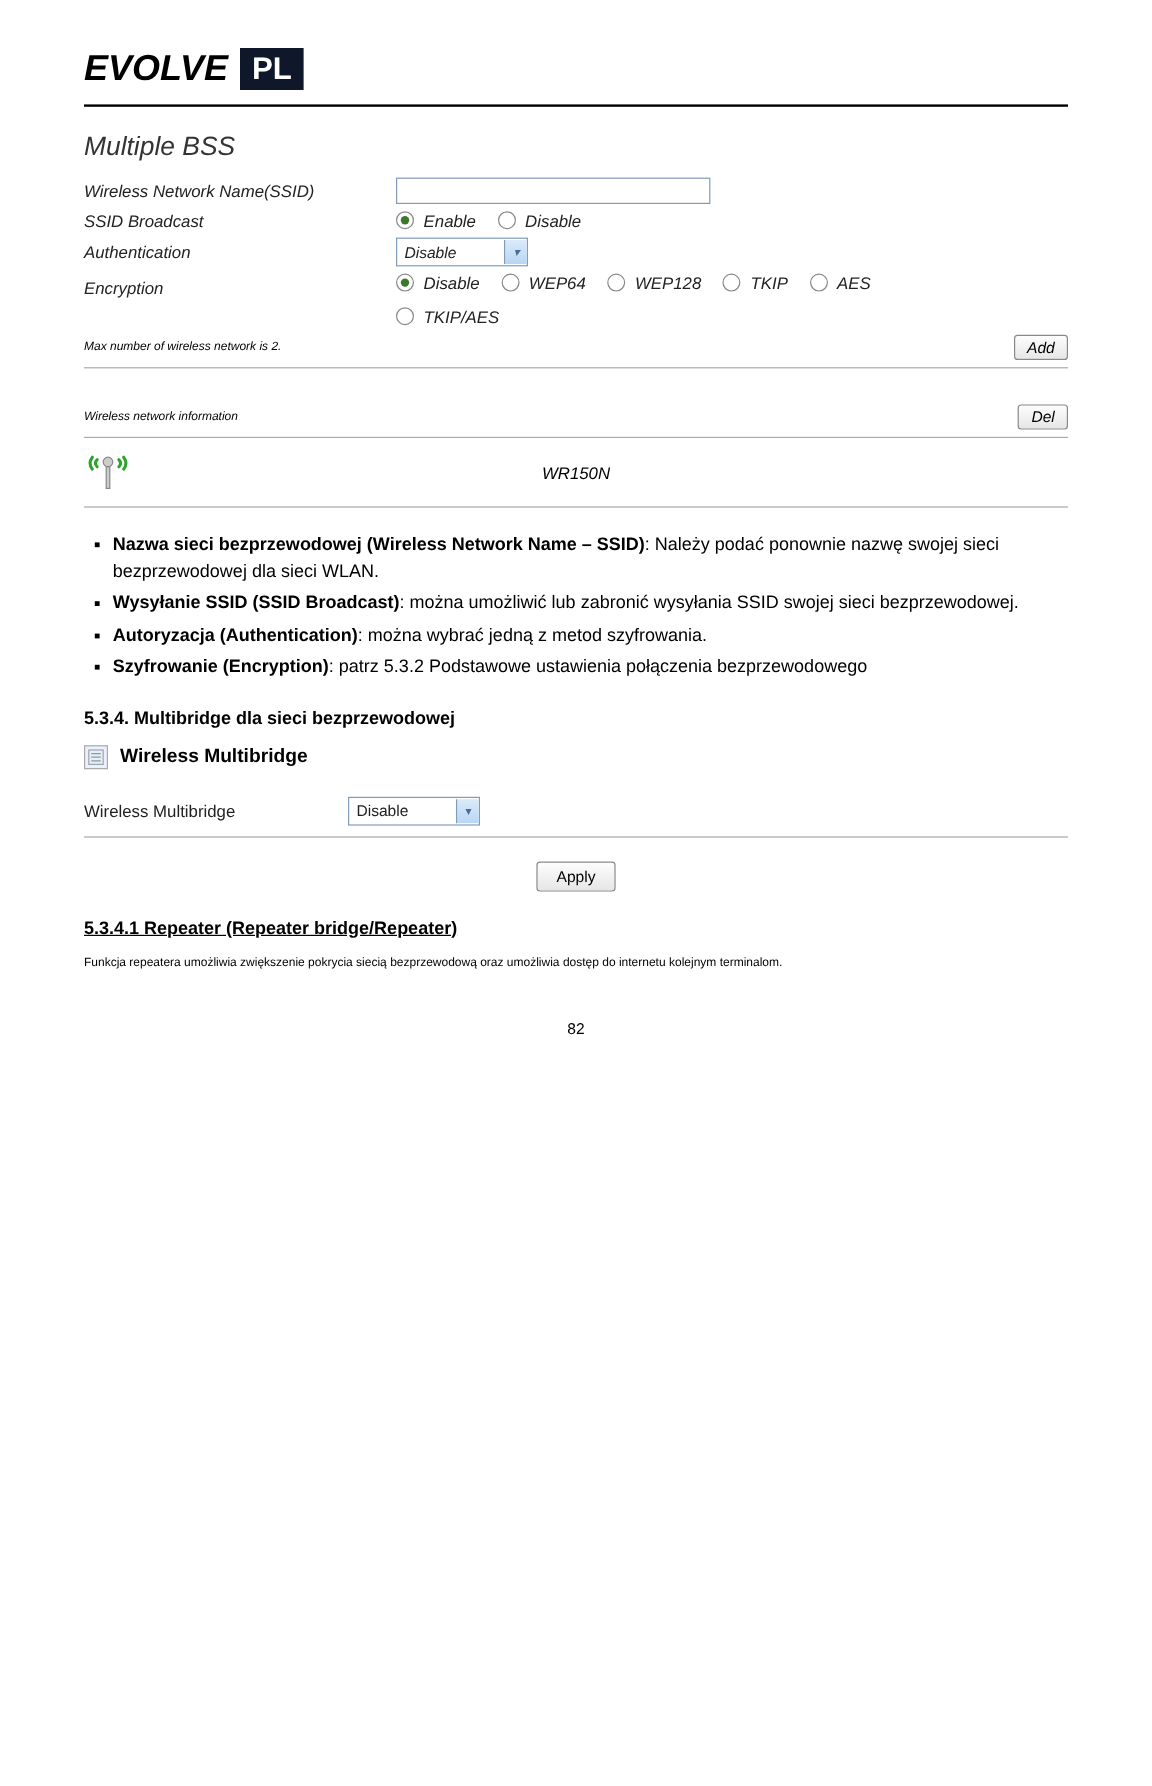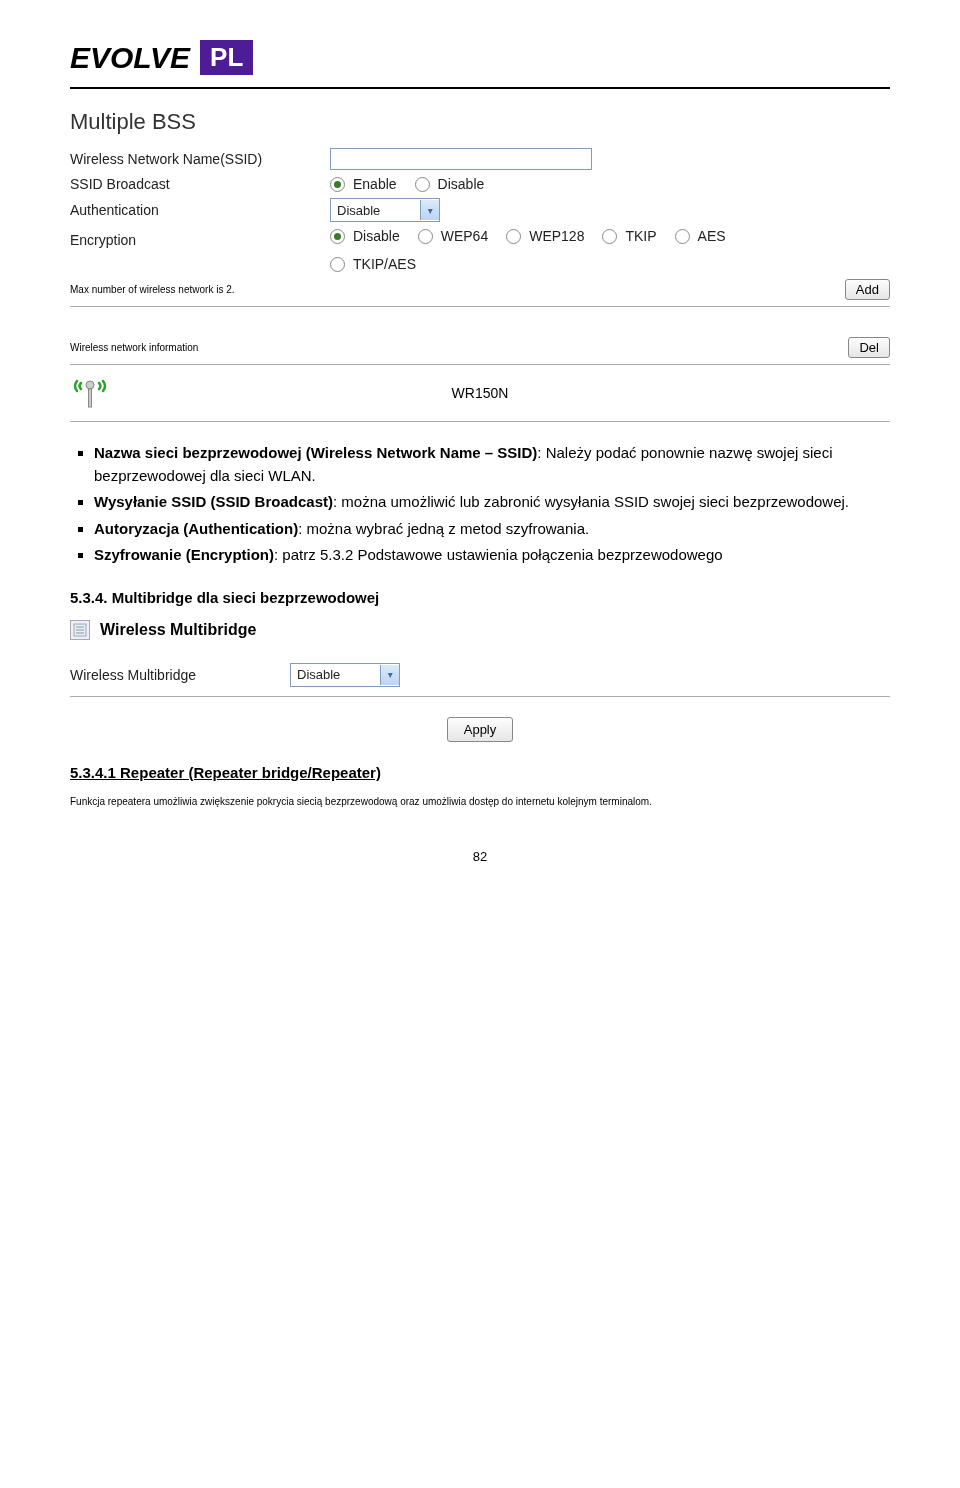--- a/index.html
+++ b/index.html
@@ -25,50 +25,51 @@
   }
   .evolve-logo {
     font-family: Arial, sans-serif;
     font-weight: 900;
     font-size: 30px;
     letter-spacing: 0px;
     font-style: italic;
     color: #000;
   }
   .pl-box {
-    background: #4c1d95;
+    background: #0f172a;
     color: #fff;
     font-weight: bold;
     font-size: 26px;
     padding: 2px 10px;
     font-family: Arial, sans-serif;
   }
   .screenshot-box {
     margin: 20px 0 10px 0;
+    font-style: italic;
   }
   .panel-title {
     font-size: 22px;
     color: #333;
     margin: 18px 0 10px 0;
   }
   .form-row {
     display: flex;
     align-items: center;
     padding: 3px 0;
     font-size: 14px;
     color: #222;
   }
   .form-label {
     width: 260px;
     flex-shrink: 0;
   }
   .form-controls {
     flex: 1;
     display: flex;
-    align-items: flex-end;
+    align-items: flex-start;
     flex-wrap: wrap;
     gap: 8px;
   }
   .text-input {
     width: 260px;
     height: 20px;
     border: 1px solid #7f9db9;
     background: #fff;
   }
   .select-box {

